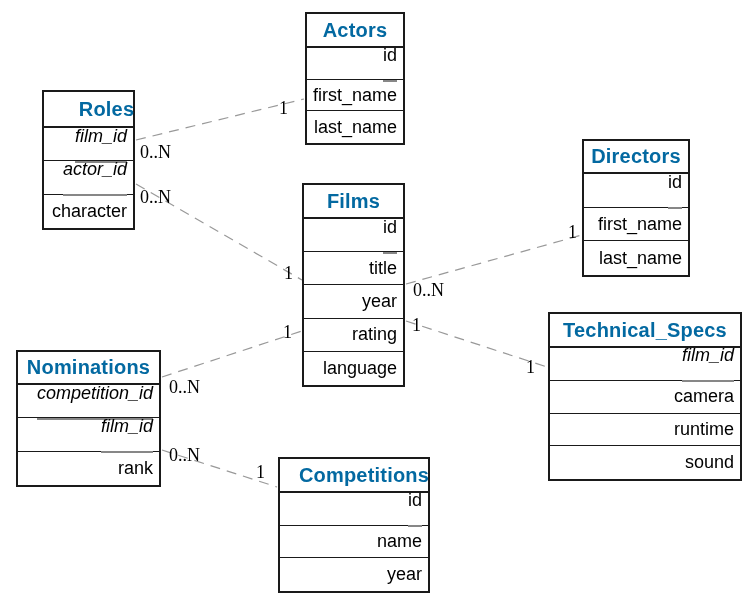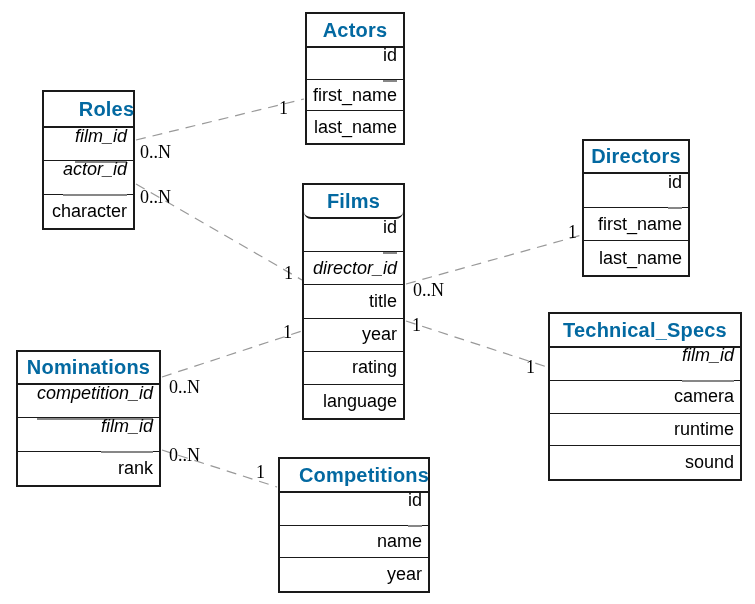--- a/index.html
+++ b/index.html
@@ -90,26 +90,23 @@
         <span class="fld-italic fld-underline">film_id</span>
       </div>
       <div class="entity-field" style="height: 33.3px;">
         <span class="fld-italic fld-underline">actor_id</span>
       </div>
       <div class="entity-field" style="height: 33.3px;">
         <span>character</span>
       </div>
     </div>
     <div class="entity" style="left: 302px; top: 183px; width: 103px;">
-      <div class="entity-title" style="height: 34px; border-radius: 7px;">Films</div>
+      <div class="entity-title" style="height: 34px;">Films</div>
       <div class="entity-field" style="height: 33.2px;">
         <span class="fld-underline">id</span>
-      </div>
-      <div class="entity-field" style="height: 33.2px;">
-        <span class="fld-italic">director_id</span>
       </div>
       <div class="entity-field" style="height: 33.2px;">
         <span>title</span>
       </div>
       <div class="entity-field" style="height: 33.2px;">
         <span>year</span>
       </div>
       <div class="entity-field" style="height: 33.2px;">
         <span>rating</span>
       </div>

